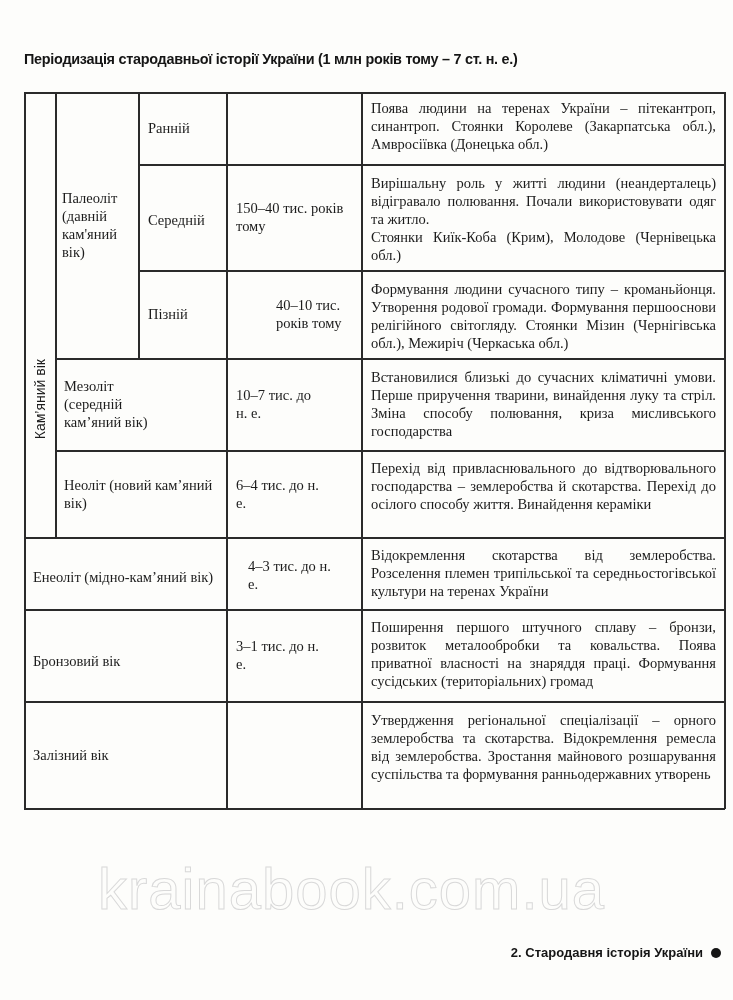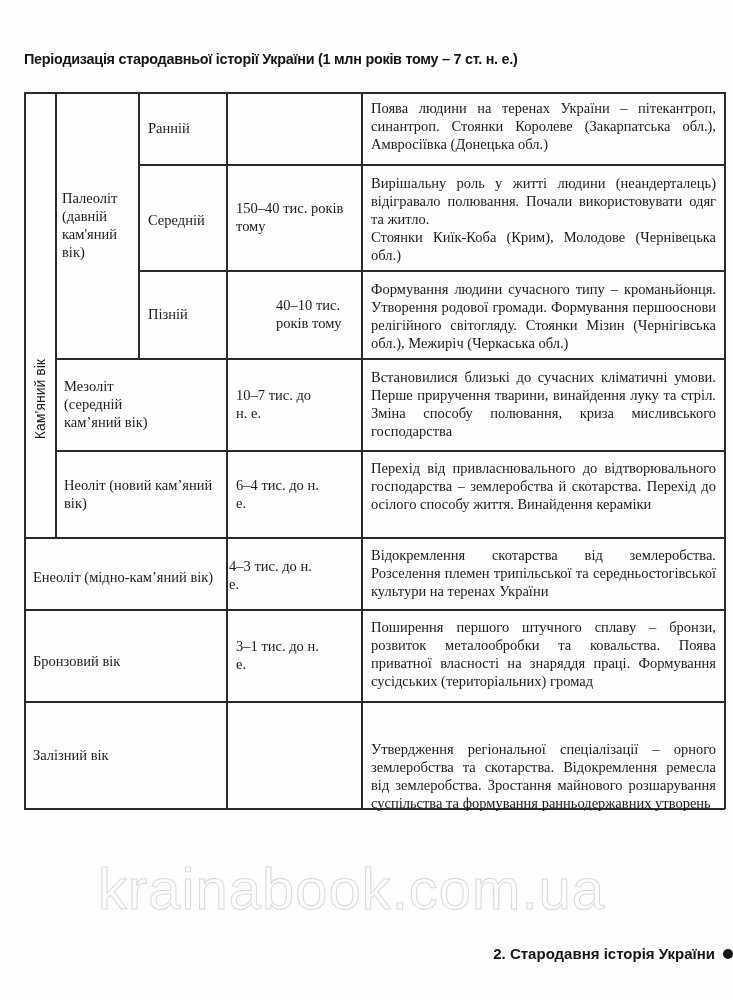--- a/index.html
+++ b/index.html
@@ -30,23 +30,23 @@
     font-family:"Liberation Sans", "DejaVu Sans", sans-serif;
     font-size:14px; margin-bottom:98px;
   }
   .watermark {
     position:absolute; left:98px; top:855px;
     font-family:"Liberation Sans", "DejaVu Sans", sans-serif;
     font-size:58px; font-weight:300; color:transparent;
     -webkit-text-stroke:1px #d9d9d9; letter-spacing:1px;
   }
   .footer {
-    position:absolute; right:0; top:945px;
+    position:absolute; right:12px; top:945px;
     font-family:"Liberation Sans", "DejaVu Sans", sans-serif;
-    font-weight:bold; font-size:15px; color:#151515;
+    font-weight:bold; font-size:13px; color:#151515;
     display:flex; align-items:center; gap:8px;
   }
   .dot { width:10px; height:10px; border-radius:50%; background:#151515; display:inline-block; }
 </style>
 </head>
 <body>
 
 <div class="title">Періодизація стародавньої історії України (1 млн років тому – 7 ст. н. е.)</div>
 
 <div class="tbl">
@@ -90,29 +90,29 @@
 
   <div class="cell desc" style="left:371px; top:280px; width:345px;">Формування людини сучасного типу – кроманьйонця. Утворення родової громади. Формування першооснови релігійного світогляду. Стоянки Мізин (Чернігівська обл.), Межиріч (Черкаська обл.)</div>
   <div class="cell" style="left:236px; top:358px; width:90px; height:92px;">10–7 тис. до н. е.</div>
   <div class="cell desc" style="left:371px; top:368px; width:345px;">Встановилися близькі до сучасних кліматичні умови. Перше приручення тварини, винайдення луку та стріл. Зміна способу полювання, криза мисливського господарства</div>
 
   <div class="cell" style="left:64px; top:450px; width:160px; height:87px;">Неоліт (новий кам’яний вік)</div>
   <div class="cell" style="left:236px; top:450px; width:90px; height:87px;">6–4 тис. до н. е.</div>
   <div class="cell desc" style="left:371px; top:459px; width:345px;">Перехід від привласнювального до відтворювального господарства – землеробства й скотарства. Перехід до осілого способу життя. Винайдення кераміки</div>
 
   <div class="cell" style="left:33px; top:537px; width:190px; height:80px;">Енеоліт (мідно-кам’яний вік)</div>
-  <div class="cell" style="left:229px; top:537px; width:90px; height:76px;">4–3 тис. до н. е.</div>
+  <div class="cell" style="left:248px; top:537px; width:90px; height:76px;">4–3 тис. до н. е.</div>
   <div class="cell desc" style="left:371px; top:546px; width:345px;">Відокремлення скотарства від землеробства. Розселення племен трипільської та середньостогівської культури на теренах України</div>
 
   <div class="cell" style="left:33px; top:609px; width:190px; height:104px;">Бронзовий вік</div>
   <div class="cell" style="left:236px; top:609px; width:90px; height:92px;">3–1 тис. до н. е.</div>
   <div class="cell desc" style="left:371px; top:618px; width:345px;">Поширення першого штучного сплаву – бронзи, розвиток металообробки та ковальства. Поява приватної власності на знаряддя праці. Формування сусідських (територіальних) громад</div>
 
   <div class="cell" style="left:33px; top:701px; width:190px; height:107px;">Залізний вік</div>
-  <div class="cell desc" style="left:371px; top:740px; width:345px;">Утвердження регіональної спеціалізації – орного землеробства та скотарства. Відокремлення ремесла від землеробства. Зростання майнового розшарування суспільства та формування ранньодержавних утворень</div>
+  <div class="cell desc" style="left:371px; top:711px; width:345px;">Утвердження регіональної спеціалізації – орного землеробства та скотарства. Відокремлення ремесла від землеробства. Зростання майнового розшарування суспільства та формування ранньодержавних утворень</div>
 </div>
 
 <div class="watermark">krainabook.com.ua</div>
 
 <div class="footer">
   <span>2. Стародавня історія України</span>
   <span class="dot"></span>
 </div>
 
 </body></html>

